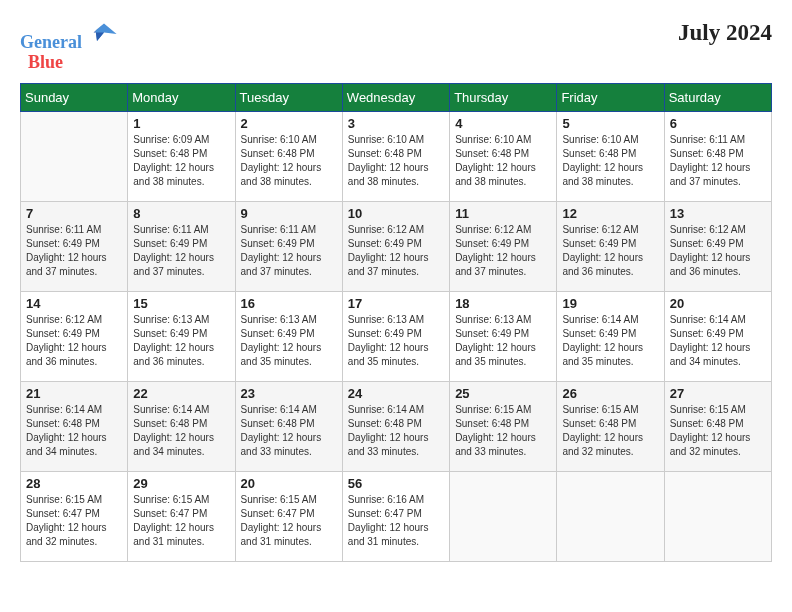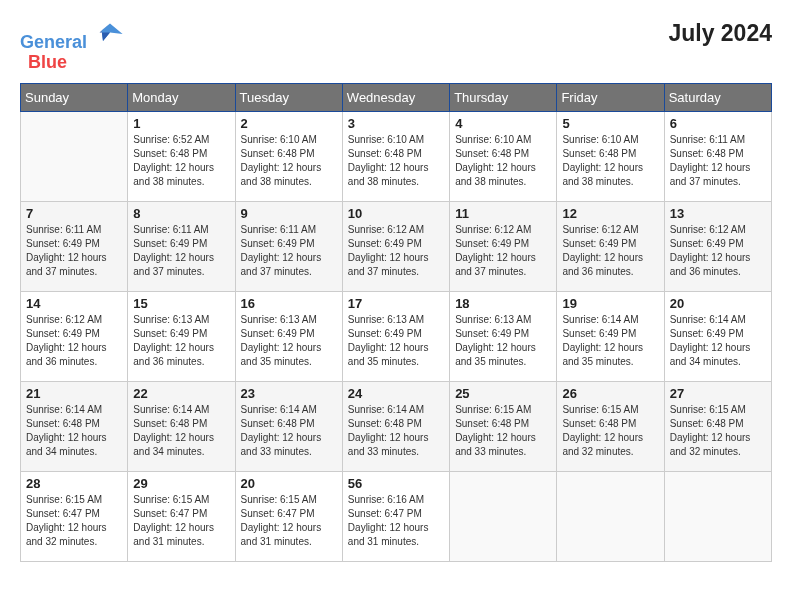--- a/index.html
+++ b/index.html
@@ -8,20 +8,21 @@
       background: #fff;
       width: 792px;
       min-height: 612px;
       padding: 20px;
     }
     .header {
       display: flex;
       justify-content: space-between;
       align-items: flex-start;
       margin-bottom: 10px;
+      font-family: Liberation Serif, serif;
     }
     .logo {
       display: flex;
       align-items: center;
     }
     .logo-text {
       font-size: 18px;
       font-weight: bold;
       color: #1a3a6b;
       line-height: 1.1;
@@ -45,21 +46,21 @@
     .location {
       font-size: 16px;
       color: #444;
     }
     table {
       width: 100%;
       border-collapse: collapse;
       font-size: 11px;
     }
     thead tr th {
-      background: #737373;
+      background: #15803d;
       color: #fff;
       padding: 6px 4px;
       text-align: left;
       font-size: 13px;
       font-weight: normal;
       border: 1px solid #1a4a9a;
     }
     tbody tr td {
       border: 1px solid #ccc;
       vertical-align: top;
@@ -119,21 +120,21 @@
         <th>Thursday</th>
         <th>Friday</th>
         <th>Saturday</th>
       </tr>
   </thead>
   <tbody id="calendar-body">
   <tr>
         <td class="empty"></td>
         <td>
           <span class="day-num">1</span>
-          <div class="day-info" style="white-space: pre-line;">Sunrise: 6:52 AM
+          <div class="day-info" style="white-space: pre-line;">Sunrise: 6:09 AM
 Sunset: 6:48 PM
 Daylight: 12 hours
 and 38 minutes.</div>
         </td>
         <td>
           <span class="day-num">2</span>
           <div class="day-info" style="white-space: pre-line;">Sunrise: 6:10 AM
 Sunset: 6:48 PM
 Daylight: 12 hours
 and 38 minutes.</div>

